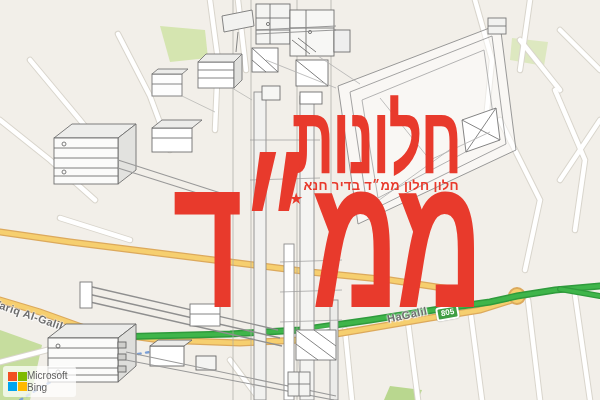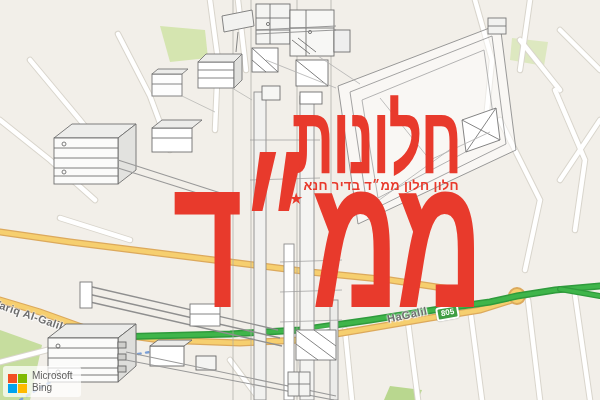--- a/index.html
+++ b/index.html
@@ -26,22 +26,22 @@
     transform:scaleX(.62);transform-origin:right top;z-index:40;}
   .subtitle{right:141px;top:179px;font-size:13px;font-weight:700;letter-spacing:.3px;z-index:35;}
   .title2{right:120px;top:146px;font-size:190px;font-weight:900;letter-spacing:-6px;
     transform:scaleX(.64);transform-origin:right top;z-index:40;}
   .star{position:absolute;left:289px;top:189px;color:#e83a2c;font-size:16px;z-index:45;}
 
   
   .copyright{position:absolute;right:5px;bottom:5px;color:#454545;
     font:400 10px "Liberation Sans",sans-serif;z-index:60;
     text-shadow:0 0 2px #fff,0 0 2px #fff;}
-  .bing-logo{position:absolute;left:3px;bottom:3px;z-index:60;display:flex;align-items:flex-end;
-    gap:5px;background:rgba(255,255,255,.72);border-radius:3px;padding:4px 8px 4px 5px;}
+  .bing-logo{position:absolute;left:3px;bottom:3px;z-index:60;display:flex;align-items:center;
+    background:rgba(255,255,255,.72);border-radius:3px;padding:4px 8px 4px 5px;}
   .ms-squares{display:grid;grid-template-columns:9px 9px;grid-template-rows:9px 9px;gap:1px;}
   .ms-squares i{display:block;}
   .sq-red{background:#f25022;} .sq-green{background:#7fba00;}
   .sq-blue{background:#00a4ef;} .sq-yellow{background:#ffb900;}
   .logo-text{color:#5f5f5f;font:400 10px/1.15 "Liberation Sans",sans-serif;}
 </style>
 </head>
 <body>
 
 <div class="stage">

